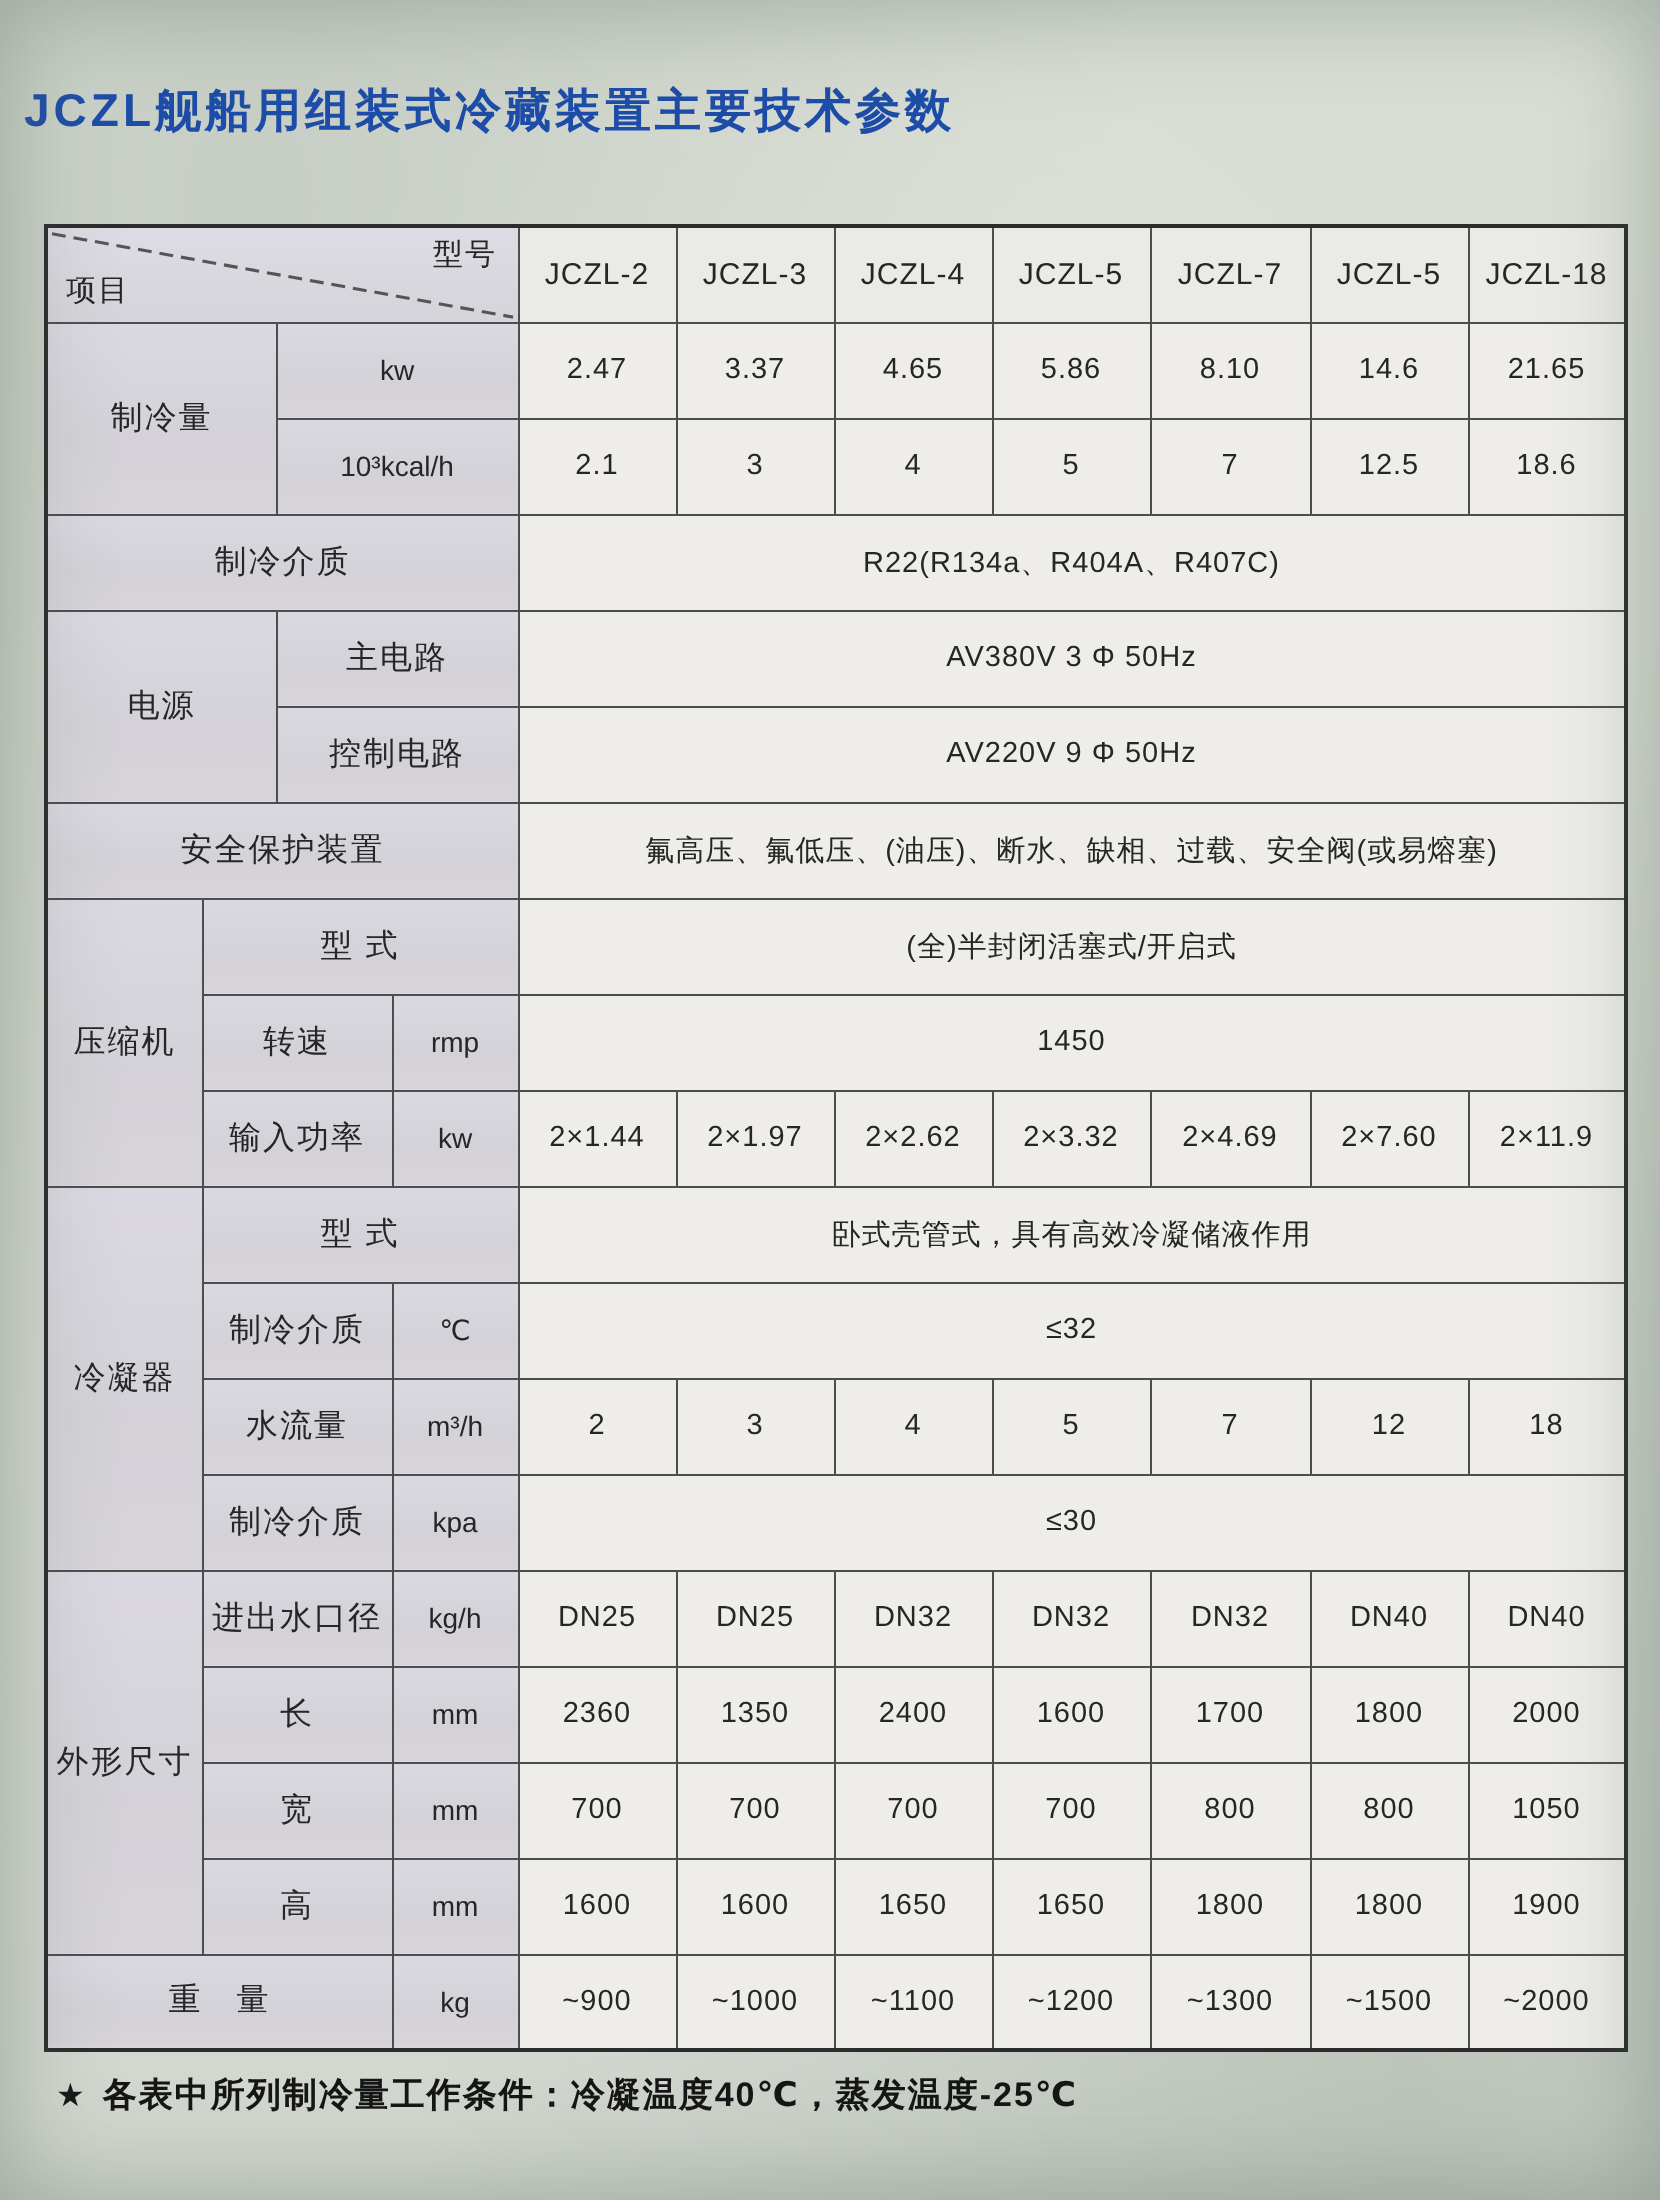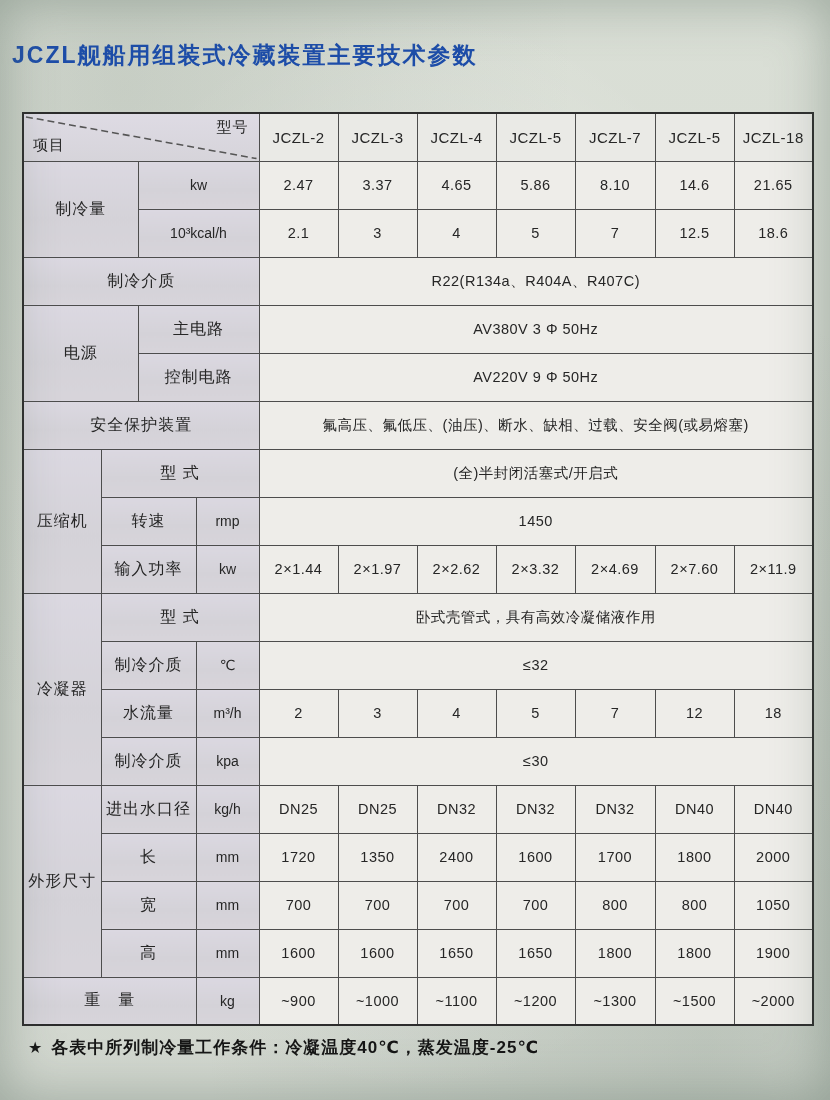--- a/index.html
+++ b/index.html
@@ -207,21 +207,21 @@
       <td class="val">DN32</td>
       <td class="val">DN32</td>
       <td class="val">DN32</td>
       <td class="val">DN40</td>
       <td class="val">DN40</td>
     </tr>
 
     <tr class="r">
       <td class="lab" colspan="2">长</td>
       <td class="lab unit">mm</td>
-      <td class="val">1720</td>
+      <td class="val">2360</td>
       <td class="val">1350</td>
       <td class="val">2400</td>
       <td class="val">1600</td>
       <td class="val">1700</td>
       <td class="val">1800</td>
       <td class="val">2000</td>
     </tr>
 
     <tr class="r">
       <td class="lab" colspan="2">宽</td>

